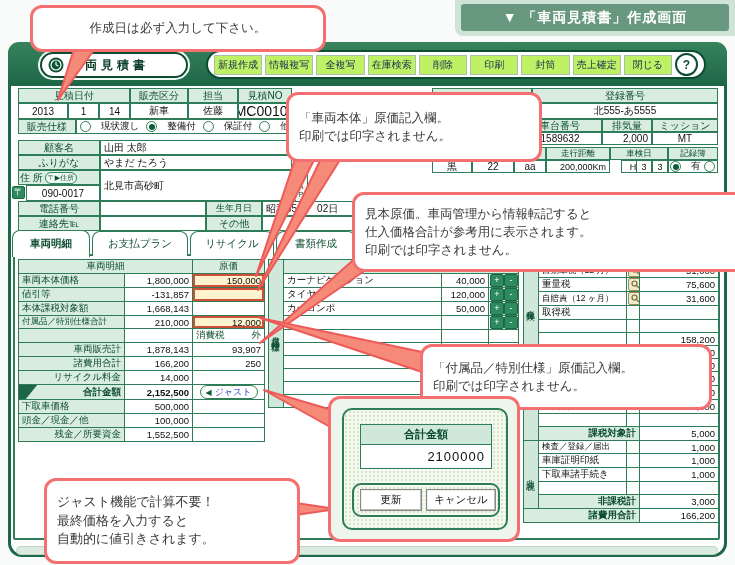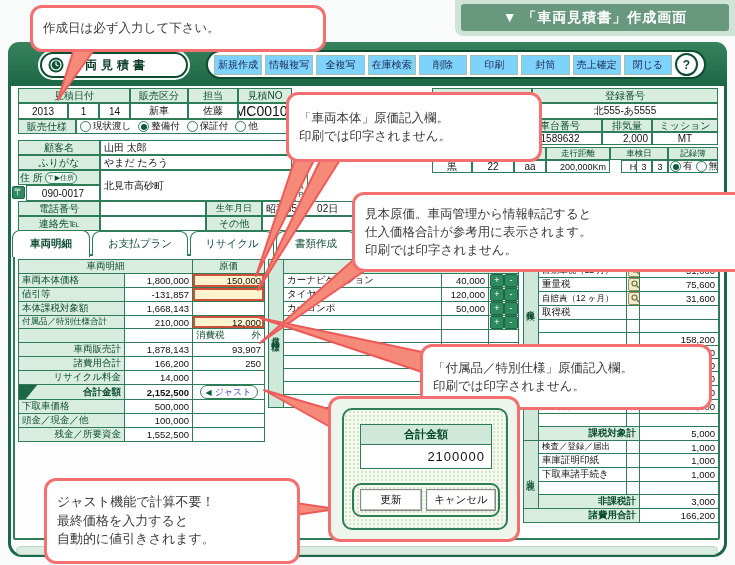--- a/index.html
+++ b/index.html
@@ -12,34 +12,34 @@
           font-size:14px;font-weight:bold;display:flex;align-items:center;justify-content:center;letter-spacing:1px;}
 
   
   .window{left:8px;top:42px;width:719px;height:515px;background:#ffffff;border:3px solid #1d6647;border-radius:14px;}
   .titlebar{left:8px;top:42px;width:719px;height:44px;background:linear-gradient(#37835d,#1d6647);border-radius:11px 11px 0 0;}
   .title-pill{left:40px;top:52px;width:148px;height:26px;background:#fff;border:2px solid #0c4c31;border-radius:14px;
               box-shadow:0 0 0 2px #f2f8f4;display:flex;align-items:center;gap:5px;padding:0 6px;}
   .title-text{font-size:12px;font-weight:bold;color:#0a3d27;letter-spacing:4px;white-space:nowrap;}
   .toolbar{left:206px;top:50px;width:500px;height:29px;background:#fff;border:2px solid #0c4c31;border-radius:15px;
            display:flex;align-items:center;gap:3px;padding:0 6px;}
-  .tbtn{font-size:10px;color:#1a2550;background:#7dd3fc;border:1px solid #a9bfae;padding:2px 0;flex:1;text-align:center;white-space:nowrap;cursor:pointer;}
+  .tbtn{font-size:10px;color:#1a2550;background:#bef264;border:1px solid #a9bfae;padding:2px 0;flex:1;text-align:center;white-space:nowrap;cursor:pointer;}
   .help{width:19px;height:19px;border-radius:50%;background:#fff;color:#0c4c31;border:2px solid #0c4c31;
         font-weight:bold;font-size:12px;display:flex;align-items:center;justify-content:center;flex:0 0 auto;}
 
   
   .cell{position:absolute;box-sizing:border-box;border:1px solid #2e7d58;font-size:10px;display:flex;align-items:center;
         padding:0 3px;background:#fff;color:#111;white-space:nowrap;overflow:hidden;}
   .mint{background:#d8ecdf;color:#0c4c31;justify-content:center;padding:0 1px;}
   .ctr{justify-content:center;}
   .rt{justify-content:flex-end;}
   .red{color:#cc1111;}
 
   
-  .rd{display:inline-flex;align-items:center;gap:2px;font-size:9.5px;color:#111;margin-right:7px;}
+  .rd{display:inline-flex;align-items:center;gap:10px;font-size:9.5px;color:#111;margin-right:7px;}
   .rc{width:9px;height:9px;border:1px solid #2e7d58;border-radius:50%;background:#fff;position:relative;display:inline-block;flex:0 0 auto;}
   .rc.on::after{content:"";position:absolute;left:1.5px;top:1.5px;right:1.5px;bottom:1.5px;border-radius:50%;background:#0c5c3c;}
 
   
   .zipicon{background:#2e8a5f;color:#fff;font-size:9px;display:flex;align-items:center;justify-content:center;border-radius:2px;border:1px solid #1d6647;}
   .zbtn{display:inline-block;border:1px solid #2e8a5f;border-radius:6px;background:#eef7f1;color:#0c4c31;font-size:7px;padding:0 2px;margin-left:2px;}
   .mapbtn{border:1.5px solid #2e8a5f;border-radius:5px;background:#f2f9f5;color:#0c4c31;font-size:7px;line-height:8px;
           display:flex;flex-direction:column;align-items:center;justify-content:center;}
   .pm{width:12px;height:11px;background:#2e8a5f;color:#fff;font-size:9px;line-height:10px;text-align:center;border-radius:2px;border:1px solid #1d6647;display:inline-block;}
   .magbtn{width:12px;height:11px;background:#efe9cf;border:1px solid #9a8c55;border-radius:2px;display:inline-flex;align-items:center;justify-content:center;}
@@ -65,21 +65,21 @@
   .grid td.vstrip{background:#cfe8da;color:#0c4c31;writing-mode:vertical-rl;text-align:center;font-size:8.5px;letter-spacing:1px;padding:2px 0;width:15px;}
   .grid td.btncell{padding:0 1px;text-align:center;}
   .taxcell{display:flex;justify-content:space-between;align-items:center;color:#0c4c31;}
 
   .wedge{position:absolute;left:-1px;top:-1px;bottom:-1px;width:20px;background:#1d6647;
          clip-path:polygon(0 0,100% 0,35% 100%,0 100%);}
 
   
   .callout{position:absolute;background:#fff;border:3px solid #f47070;border-radius:12px;z-index:6;
            padding:5px 10px;color:#3a3a3a;font-size:12.5px;line-height:1.45;display:flex;flex-direction:column;justify-content:center;}
-  .callout.center{align-items:flex-start;}
+  .callout.center{align-items:center;}
   #tails{position:absolute;left:0;top:0;z-index:5;pointer-events:none;}
 
   
   .dlg-callout{left:328px;top:396px;width:192px;height:146px;background:#eef5ec;border:3px solid #f47070;border-radius:12px;z-index:7;}
   .dlg{left:342px;top:408px;width:166px;height:122px;border:2px solid #2e7d58;border-radius:10px;z-index:8;
        background-color:#f4f9f0;background-image:radial-gradient(circle,#d3e4c9 1px,transparent 1px);background-size:4px 4px;}
   .dlg-title{left:360px;top:424px;width:132px;height:21px;z-index:9;background:#cfe8da;border:1px solid #2e7d58;
              color:#0c4c31;font-size:11px;font-weight:bold;display:flex;align-items:center;justify-content:center;}
   .dlg-value{left:360px;top:445px;width:132px;height:24px;z-index:9;background:#fff;border:1px solid #2e7d58;border-top:none;
              font-size:13px;color:#111;display:flex;align-items:center;justify-content:flex-end;padding:0 6px;letter-spacing:1px;}

